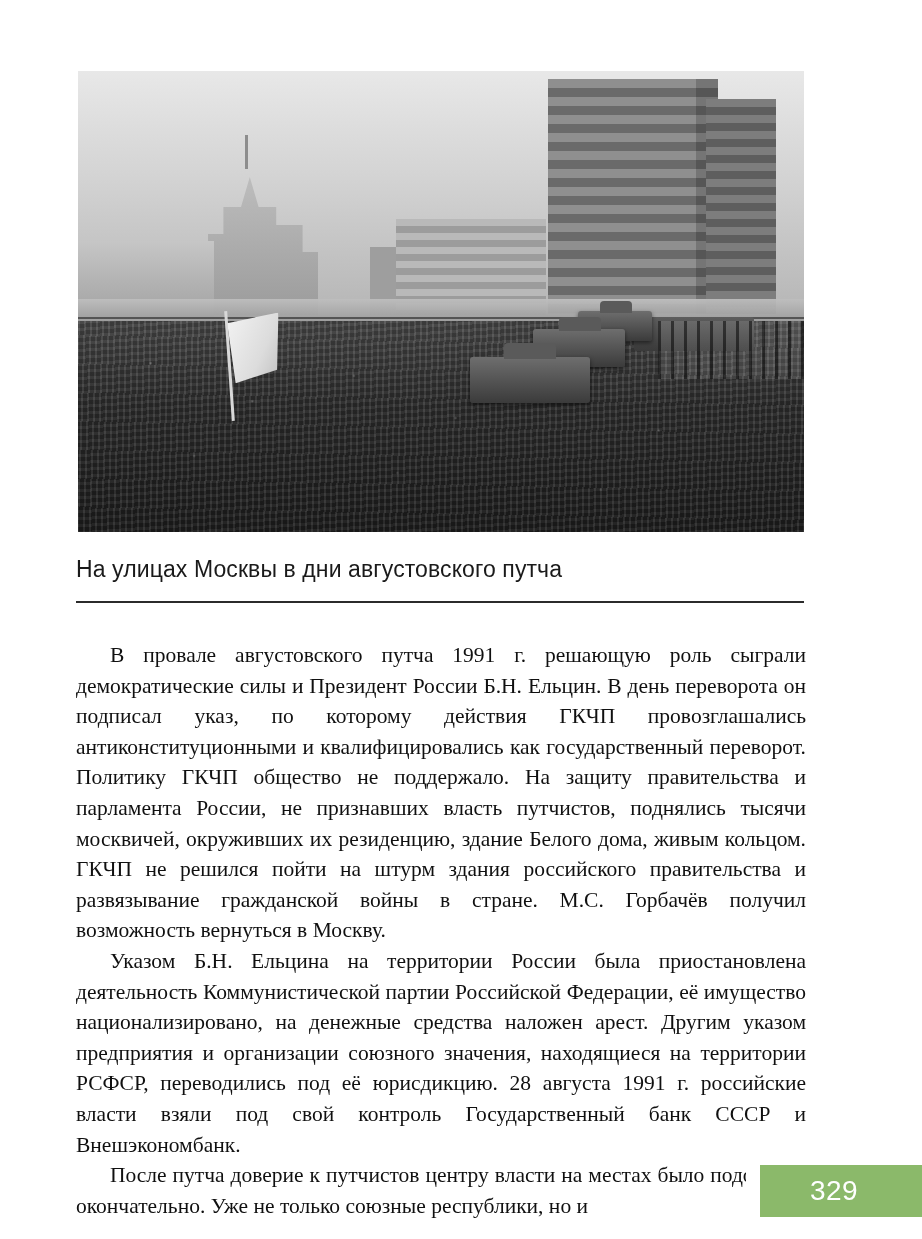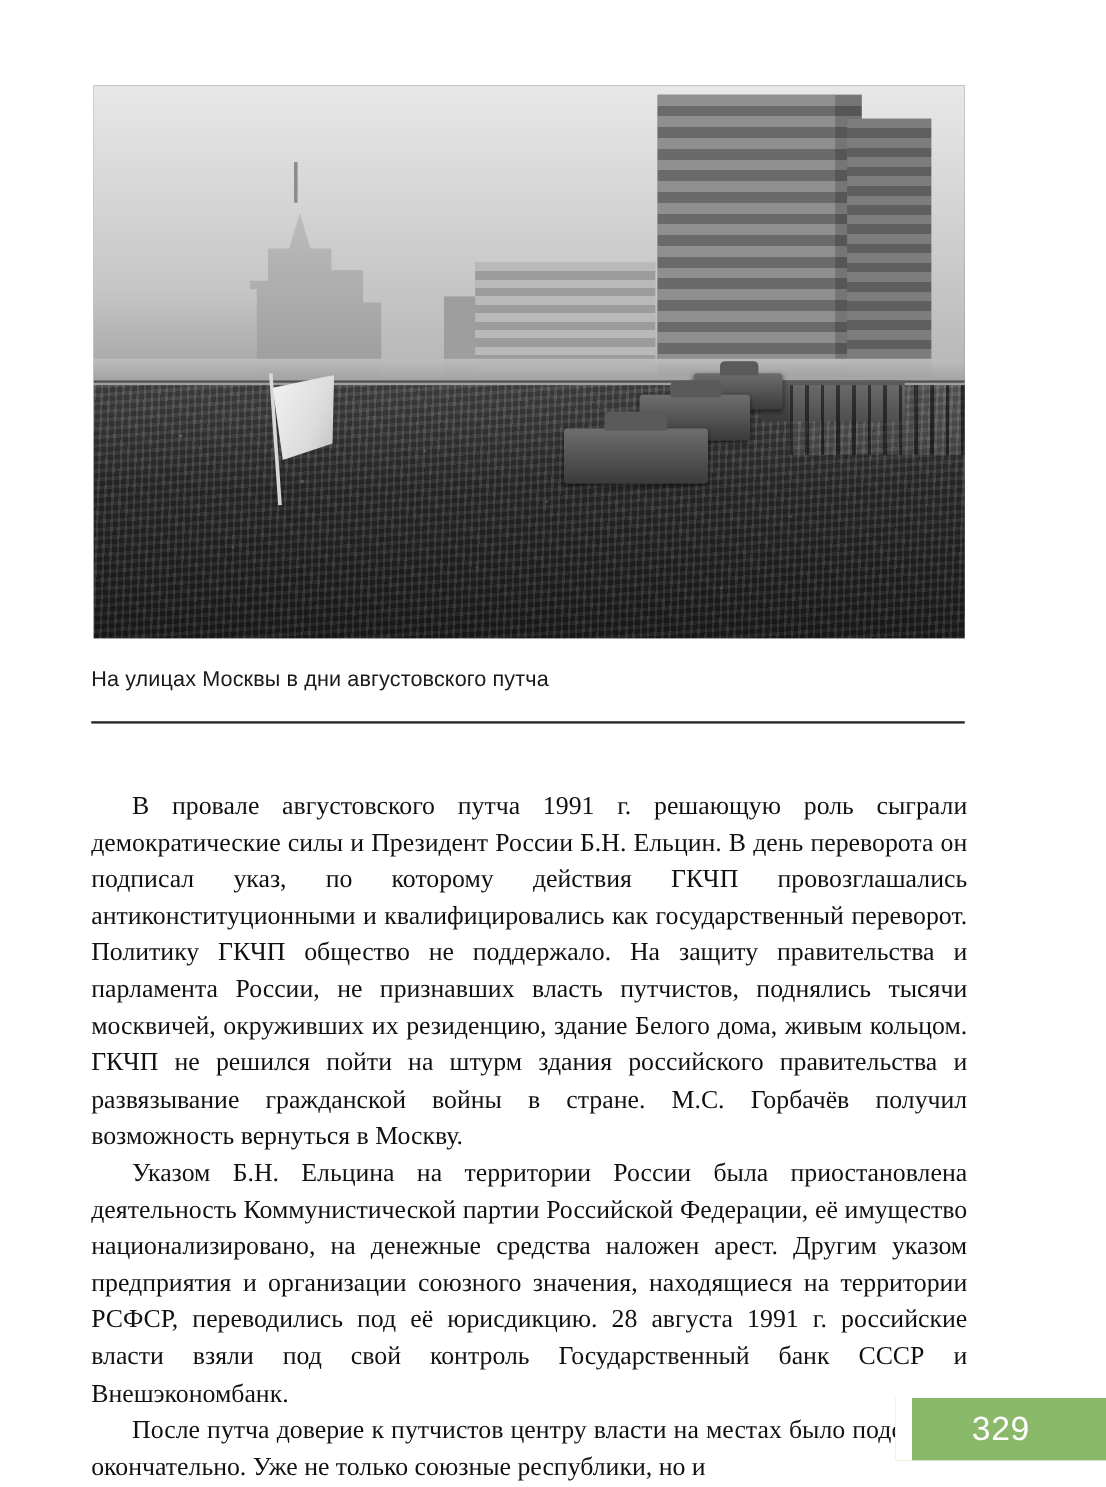--- a/index.html
+++ b/index.html
@@ -181,40 +181,40 @@
     border-radius: 3px;
   }
 
   
   .caption {
     position: absolute;
     left: 76px;
     top: 556px;
     width: 740px;
     font-family: "Liberation Sans", sans-serif;
-    font-size: 18px;
+    font-size: 23px;
     color: #1a1a1a;
     letter-spacing: 0.1px;
   }
 
   
   .rule {
     position: absolute;
     left: 76px;
     top: 601px;
     width: 728px;
     height: 2px;
     background: #2b2b2b;
   }
 
   
   .body {
     position: absolute;
     left: 76px;
-    top: 656px;
+    top: 640px;
     width: 730px;
     font-family: "Liberation Serif", serif;
     font-size: 21.5px;
     line-height: 30.6px;
     color: #101010;
     text-align: justify;
     text-justify: inter-word;
   }
   .body p {
     margin: 0 0 0 0;

